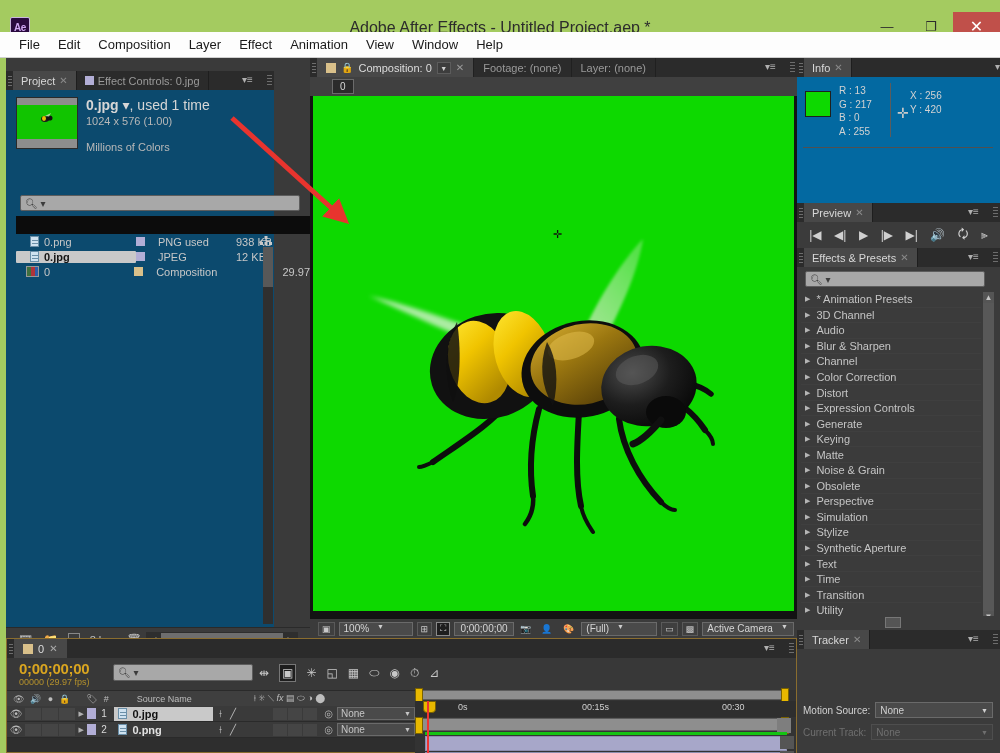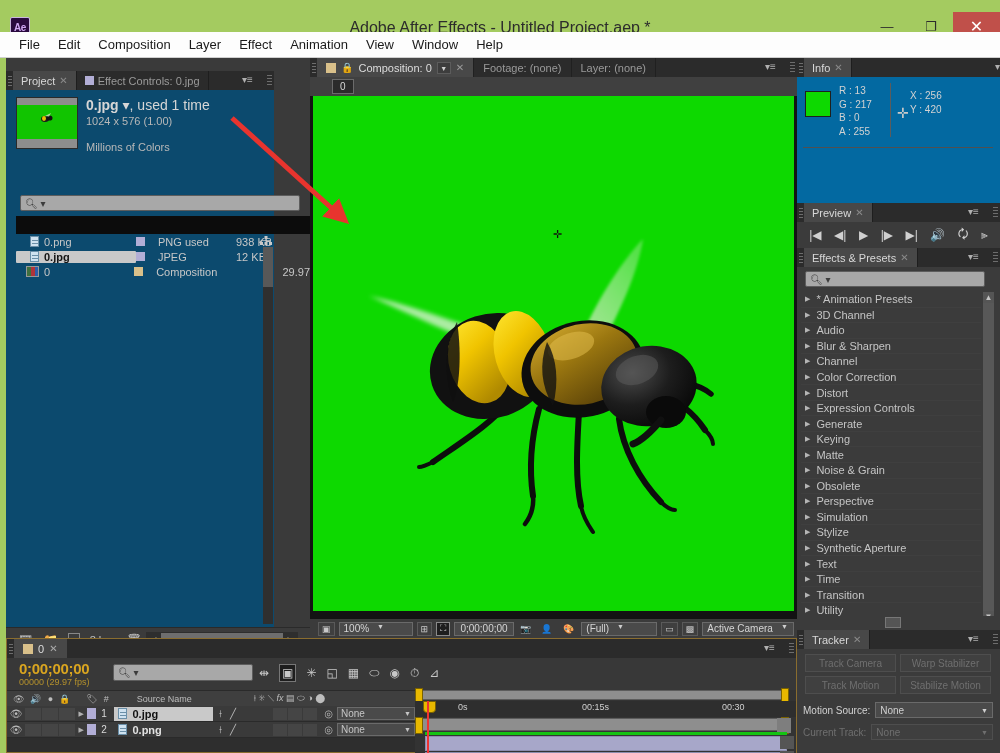--- a/index.html
+++ b/index.html
@@ -818,26 +818,20 @@
           <span class="x">✕</span>
         </div>
         <div class="panel-menu">▾≡</div>
         <div class="panel-grip-r">
             <i></i>
             <i></i>
             <i></i>
             <i></i>
           </div>
       </div>
-      <div class="trk-grid">
-        <div class="trk-btn">Track Camera</div>
-        <div class="trk-btn">Warp Stabilizer</div>
-        <div class="trk-btn">Track Motion</div>
-        <div class="trk-btn">Stabilize Motion</div>
-      </div>
       <div class="trk-row" style="top:72px">
         <span class="trk-label">Motion Source:</span>
         <span class="trk-sel">
           <span>None</span>
           <span style="font-size:7px">▼</span>
         </span>
       </div>
       <div class="trk-row" style="top:94px">
         <span class="trk-label dim">Current Track:</span>
         <span class="trk-sel dim">

